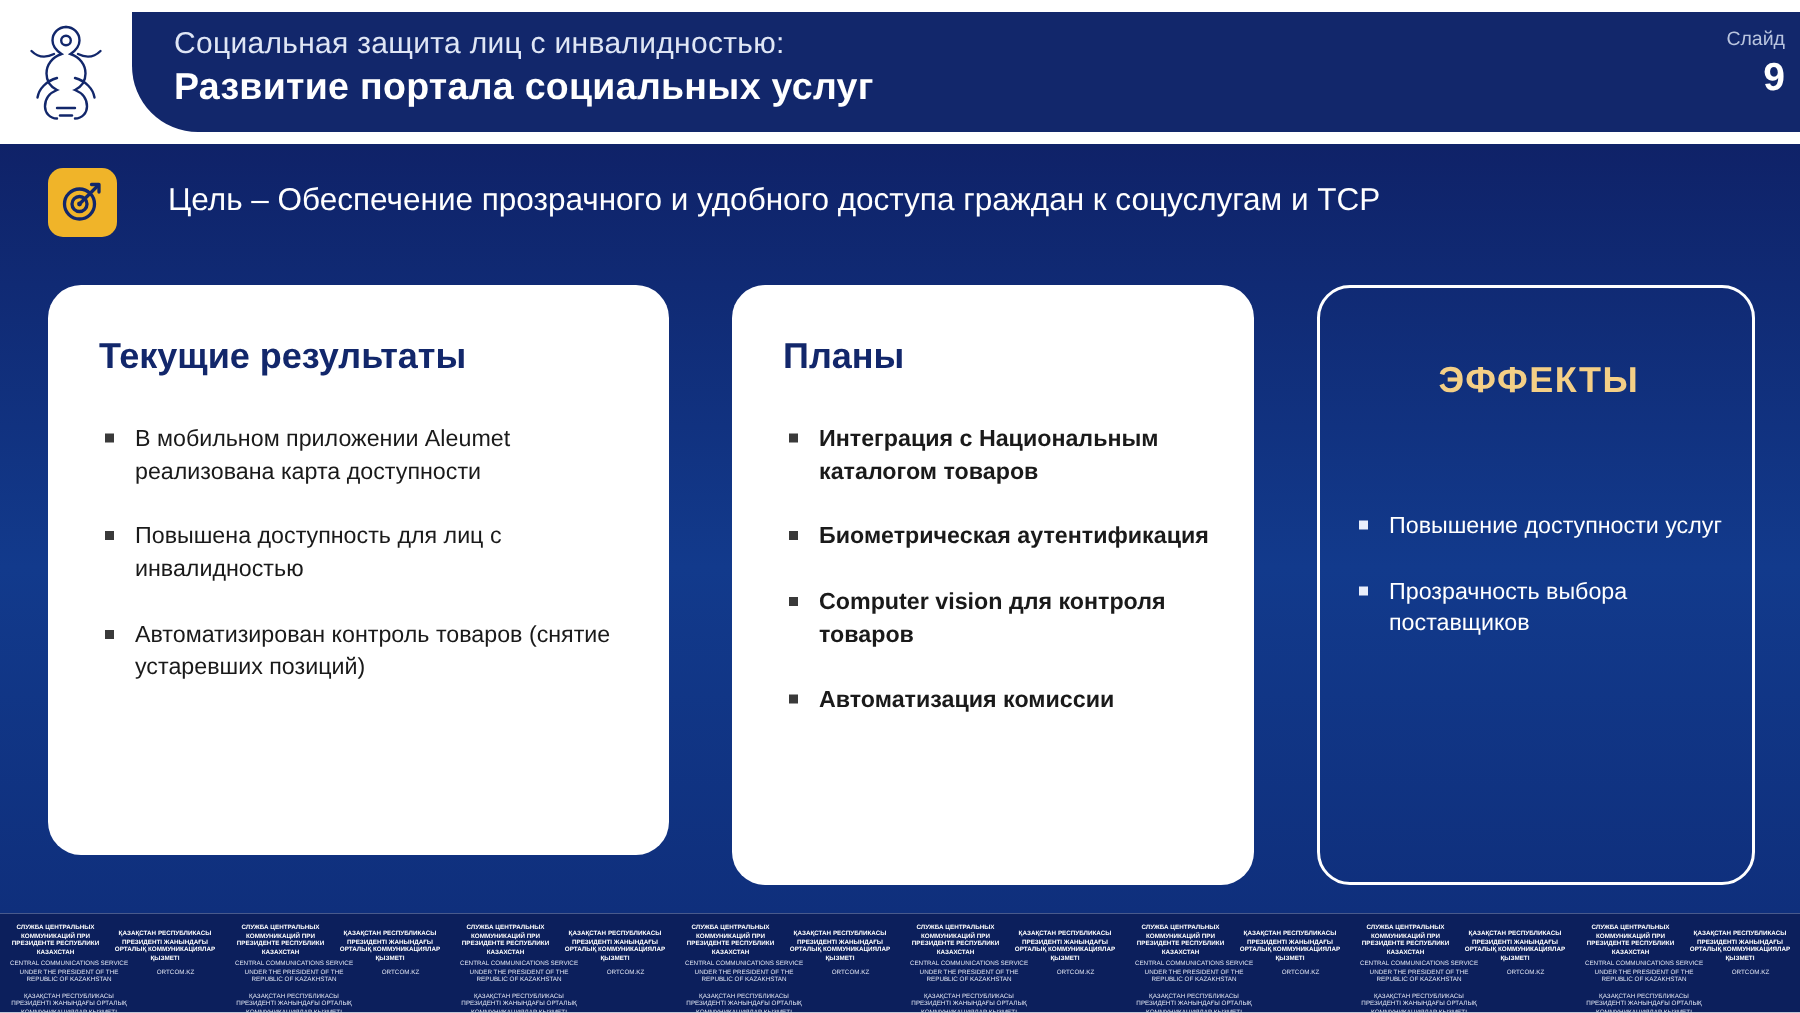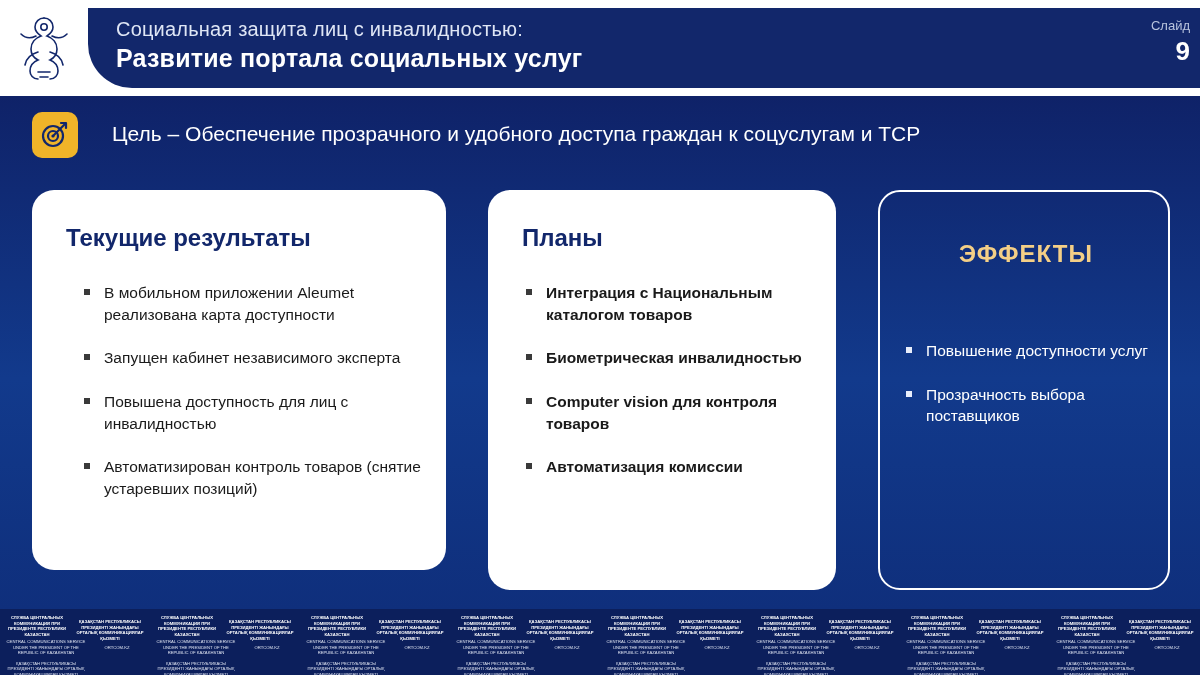--- a/index.html
+++ b/index.html
@@ -139,21 +139,21 @@
     margin-bottom: 22px;
     color: #1a1a1a;
   }
   ul.bullets li .sq {
     position: absolute;
     left: 4px; top: 7px;
     width: 6px; height: 6px;
     background: #3a3a3a;
   }
 
-  .bullets-1 { left: 48px; top: 92px; width: 360px; }
+  .bullets-1 { left: 34px; top: 92px; width: 360px; }
   .bullets-2 { left: 34px; top: 92px; width: 300px; font-weight: bold; }
 
   ul.bullets-light {
     position: absolute;
     left: 22px; top: 148px;
     width: 250px;
     list-style: none;
   }
   ul.bullets-light li {
     position: relative;
@@ -258,31 +258,30 @@
           <path d="M21 3 l5 0 l0 5" fill="none" stroke="#12276b" stroke-width="2.2" stroke-linecap="round" stroke-linejoin="round"></path>
         </svg>
       </div>
       <div class="goal-text">Цель – Обеспечение прозрачного и удобного доступа граждан к соцуслугам и ТСР</div>
     </div>
 
     <div class="card card-1">
       <div class="card-title">Текущие результаты</div>
       <ul class="bullets bullets-1">
         <li><span class="sq"></span><span>В мобильном приложении Aleumet реализована карта доступности</span></li>
-        <li><span class="sq"></span><span>Запущен кабинет независимого эксперта</span></li>
         <li><span class="sq"></span><span>Повышена доступность для лиц с инвалидностью</span></li>
         <li><span class="sq"></span><span>Автоматизирован контроль товаров (снятие устаревших позиций)</span></li>
       </ul>
     </div>
 
     <div class="card card-2">
       <div class="card-title">Планы</div>
       <ul class="bullets bullets-2">
         <li><span class="sq"></span><span>Интеграция с Национальным каталогом товаров</span></li>
-        <li><span class="sq"></span><span>Биометрическая инвалидностью</span></li>
+        <li><span class="sq"></span><span>Биометрическая аутентификация</span></li>
         <li><span class="sq"></span><span>Computer vision для контроля товаров</span></li>
         <li><span class="sq"></span><span>Автоматизация комиссии</span></li>
       </ul>
     </div>
 
     <div class="card-outline">
       <div class="card-title-light">ЭФФЕКТЫ</div>
       <ul class="bullets-light">
         <li><span class="sq"></span><span>Повышение доступности услуг</span></li>
         <li><span class="sq"></span><span>Прозрачность выбора поставщиков</span></li>

